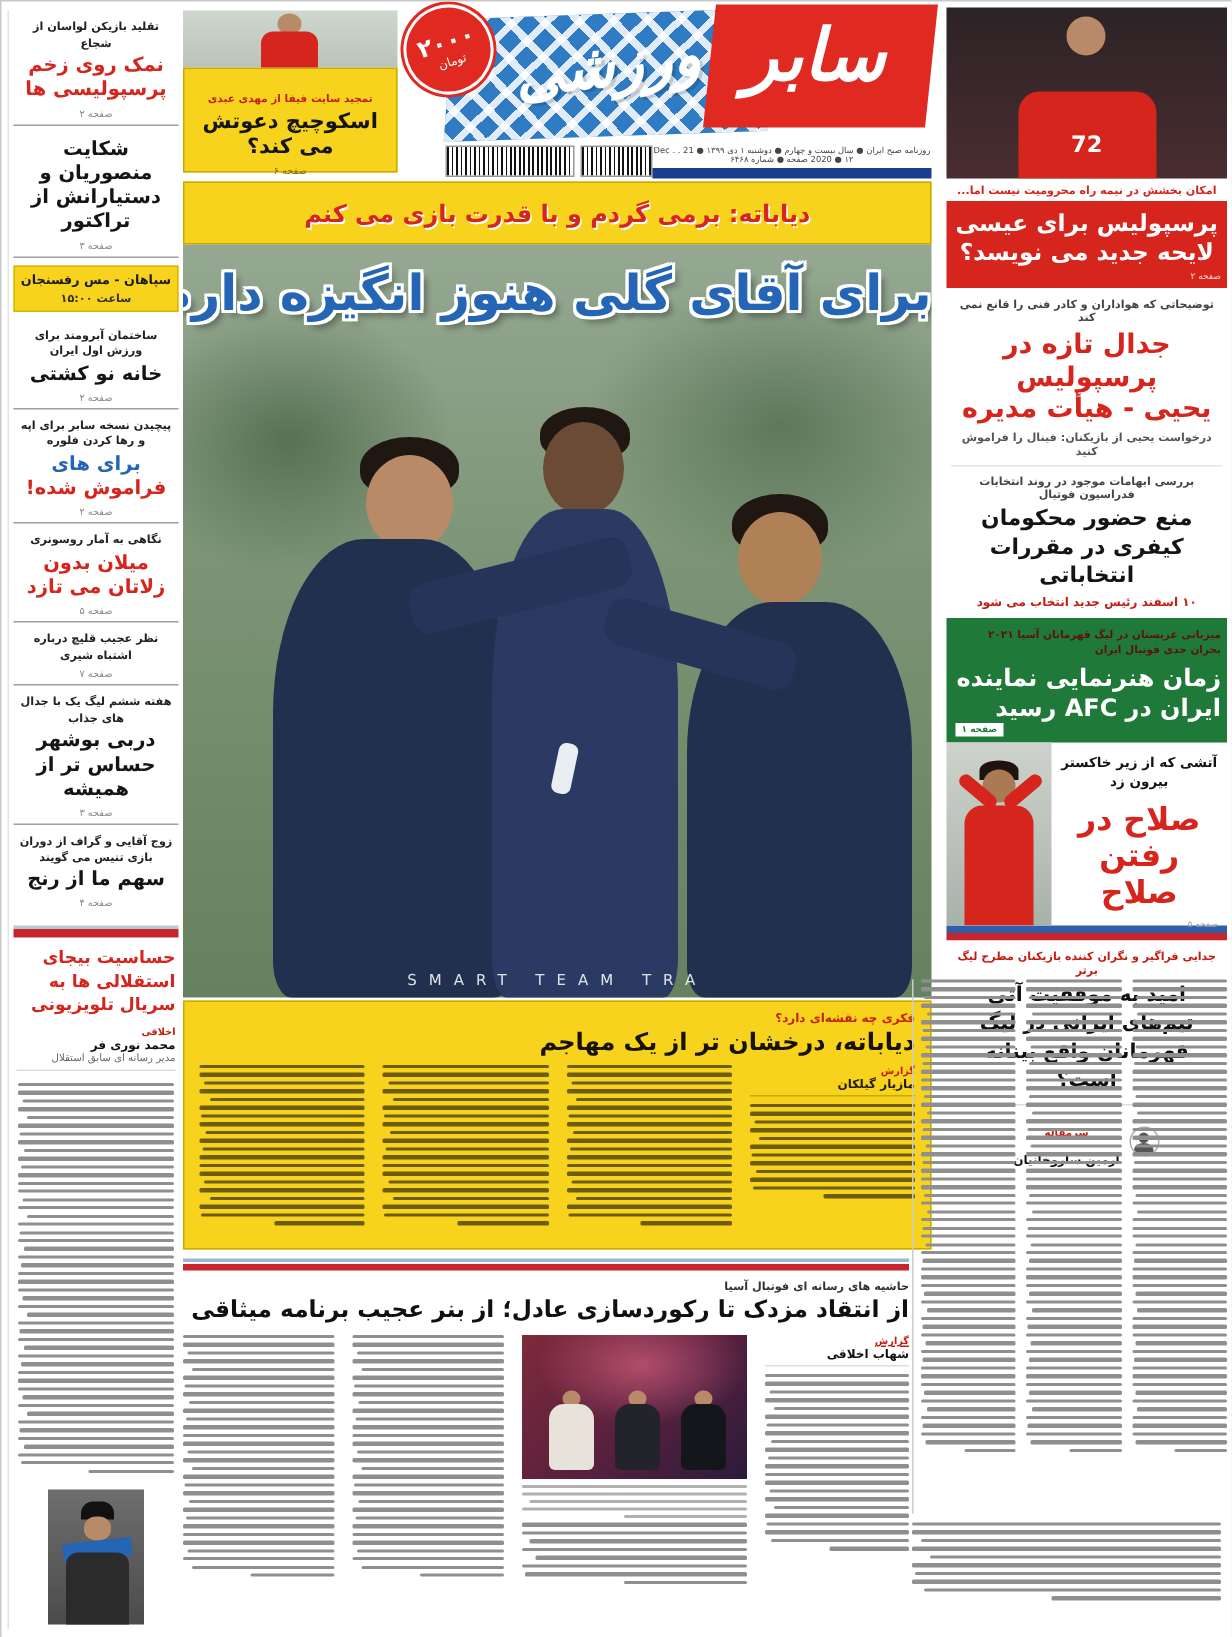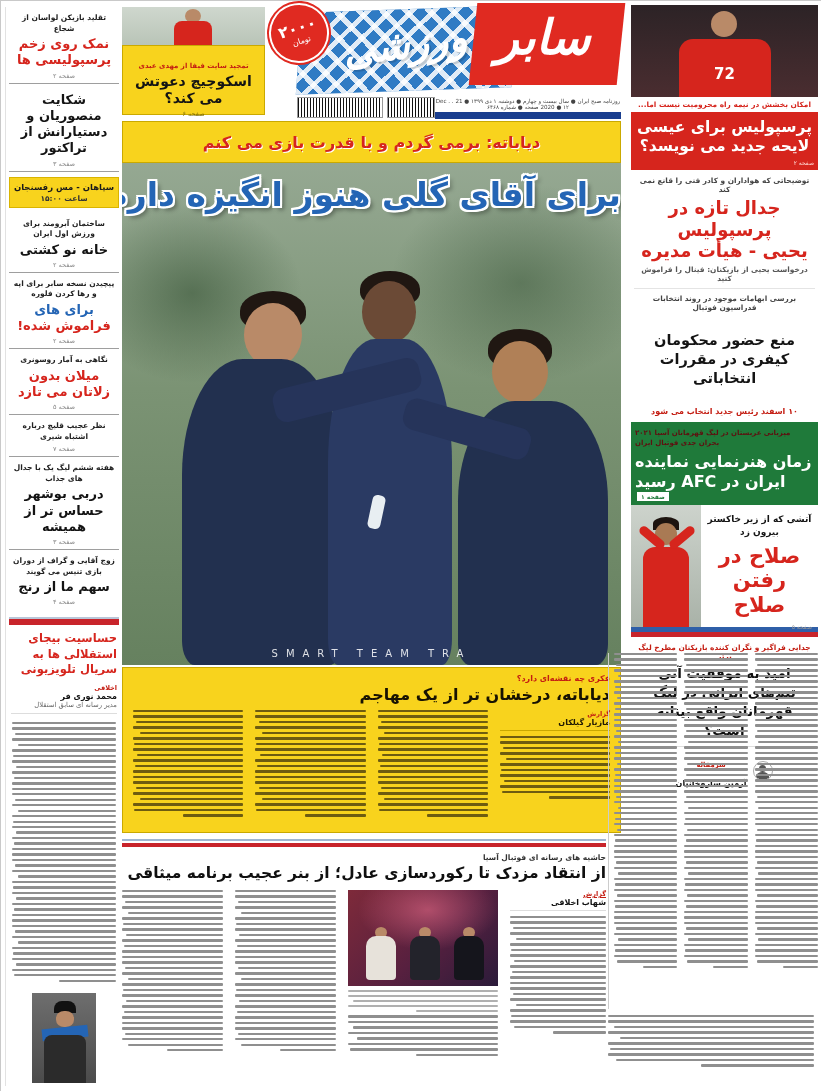--- a/index.html
+++ b/index.html
@@ -107,34 +107,34 @@
   .ba-meta .nm{font-size:8px;font-weight:bold;color:#111;}
   .studio{height:96px;background:linear-gradient(135deg,#7e2a3a,#57203f 55%,#2b1b3a);position:relative;overflow:hidden;margin-bottom:4px;}
   .studio .glow{position:absolute;left:10px;top:-20px;width:140px;height:80px;background:radial-gradient(closest-side,rgba(255,120,150,.5),transparent);}
   .studio .fig{position:absolute;bottom:6px;width:30px;height:44px;border-radius:10px 10px 4px 4px;}
   .studio .f1{left:18px;background:#e7e2da;}
   .studio .f2{left:62px;background:#23232b;}
   .studio .f3{left:106px;background:#15151c;}
   .studio .fh{position:absolute;width:12px;height:11px;border-radius:50%;background:#b98a68;}
   
   #right-top{position:absolute;left:630px;top:4px;width:187px;}
-  .r-photo72{height:92px;background:linear-gradient(180deg,#2c2326,#4a2d30);position:relative;overflow:hidden;}
+  .r-photo72{height:114px;background:linear-gradient(180deg,#2c2326,#4a2d30);position:relative;overflow:hidden;}
   .r-photo72 .torso{position:absolute;left:48px;bottom:0;width:92px;height:58px;background:#d6251d;border-radius:14px 14px 0 0;}
   .r-photo72 .head72{position:absolute;left:80px;top:6px;width:26px;height:26px;background:#b98a68;border-radius:50%;}
   .r-photo72 .num{position:absolute;left:0;right:0;bottom:14px;text-align:center;color:#fff;font-weight:bold;font-size:15px;direction:ltr;}
   .r-strip{background:#fff;color:#d6251d;font-size:7.4px;font-weight:bold;text-align:center;padding:3px 0;}
   .r-redbox{background:#d6251d;color:#fff;text-align:center;font-weight:bold;font-size:15.5px;line-height:1.25;padding:6px 4px 4px;}
   .r-redbox .pg{display:block;font-size:6px;font-weight:normal;color:#ffd7d2;text-align:right;margin-top:2px;}
   .r-white{background:#fff;text-align:center;padding:6px 3px 4px;}
   .r-k{font-size:7.4px;color:#444;font-weight:bold;}
   .r-title-red{color:#d6251d;font-weight:bold;font-size:18px;line-height:1.2;margin:3px 0;}
   .r-sub{font-size:7.4px;color:#555;font-weight:bold;border-bottom:1px solid #e4e4e4;padding-bottom:5px;margin-bottom:5px;}
-  .r-title-black{color:#141414;font-weight:bold;font-size:14.5px;line-height:1.3;margin:19px 0;}
+  .r-title-black{color:#141414;font-weight:bold;font-size:14.5px;line-height:1.3;margin:3px 0;}
   .r-sub-red{color:#c41d12;font-size:8px;font-weight:bold;margin:2px 0 2px;}
-  .r-green{background:#1f7a3a;color:#fff;text-align:left;padding:6px 4px 12px;position:relative;}
+  .r-green{background:#1f7a3a;color:#fff;text-align:right;padding:6px 4px 12px;position:relative;}
   .g-k{color:#5e1010;font-size:7px;font-weight:bold;line-height:1.5;}
   .g-title{font-size:16px;font-weight:bold;color:#fff;line-height:1.3;margin-top:3px;}
   .g-page{position:absolute;left:6px;bottom:4px;background:#fff;color:#1f7a3a;font-size:6px;padding:1px 4px;font-weight:bold;}
   .r-salah{background:#fff;display:flex;height:122px;}
   .salah-text{flex:1;padding:8px 6px 4px;text-align:center;}
   .salah-k{font-size:9px;font-weight:bold;color:#141414;line-height:1.4;}
   .salah-title{color:#d6251d;font-weight:bold;font-size:21px;line-height:1.15;margin-top:6px;}
   .salah-page{font-size:6px;color:#999;margin-top:6px;text-align:right;}
   .salah-photo{flex:0 0 70px;background:linear-gradient(180deg,#cdd3cc,#a9b2a8);position:relative;overflow:hidden;}
   .salah-photo .torso{position:absolute;left:12px;top:42px;width:46px;height:80px;background:#d6251d;border-radius:12px 12px 0 0;}

